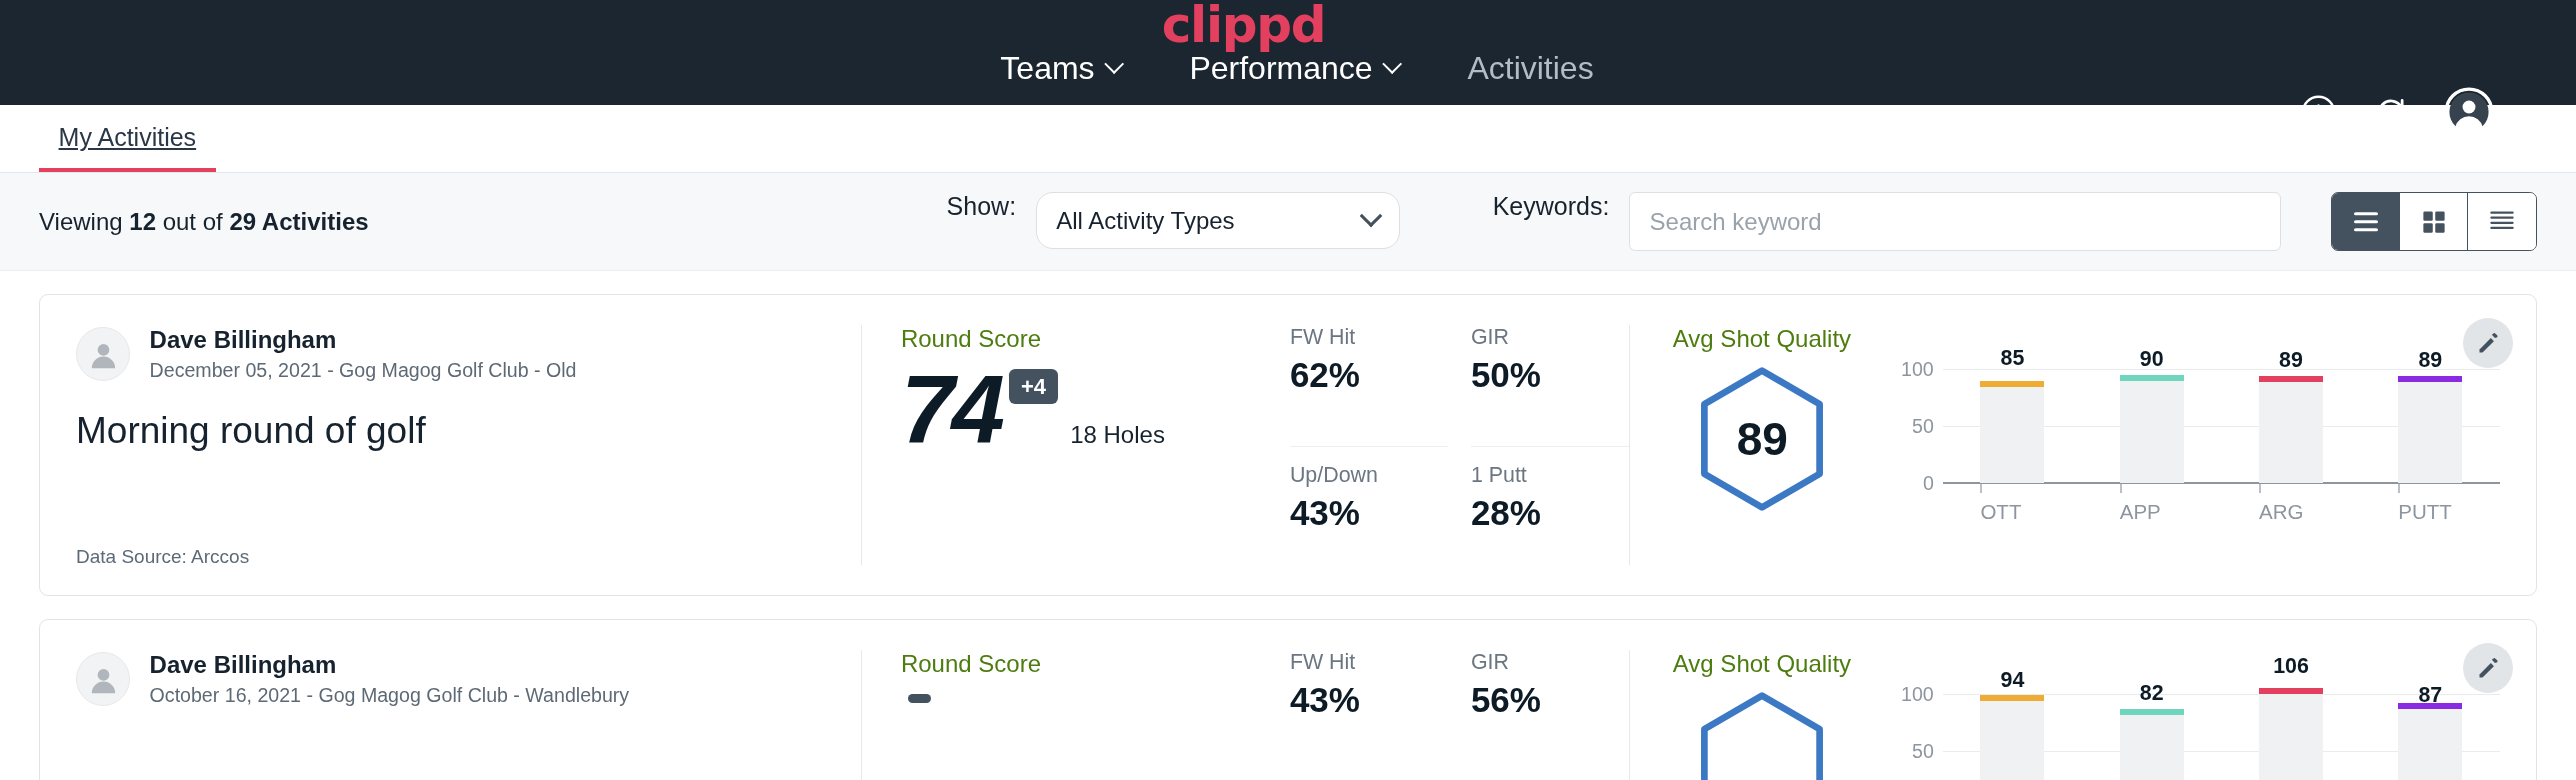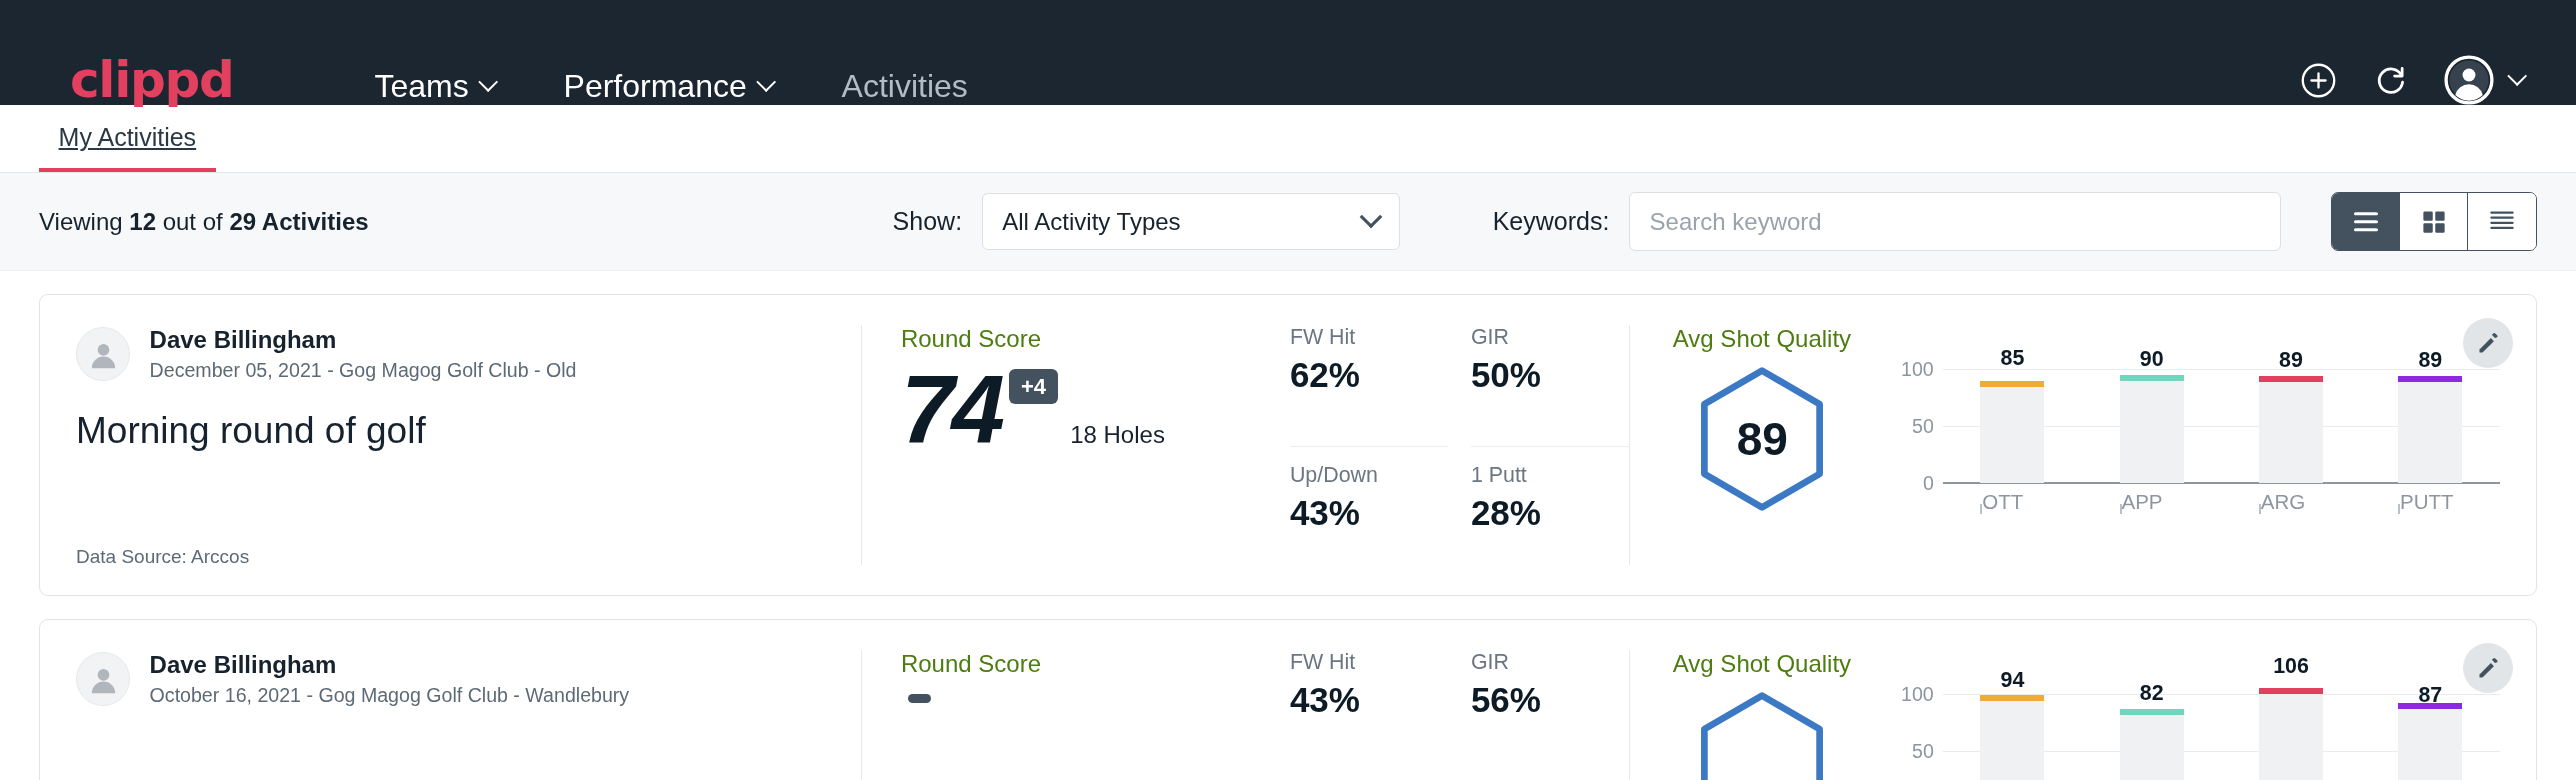--- a/index.html
+++ b/index.html
@@ -10,23 +10,24 @@
     background: #ffffff;
     font-family: "Liberation Sans", sans-serif;
     -webkit-font-smoothing: antialiased;
   }
 
   
   .topnav {
     height: 105px;
     background: #1b2630;
     display: flex;
-    align-items: flex-end;
+    align-items: center;
     padding: 0 52px 0 70px;
     position: relative;
+    flex-direction: column;
   }
   .brand {
     font-size: 50px;
     font-weight: 700;
     color: #e3405f;
     letter-spacing: -1.3px;
     margin-right: 107px;
     line-height: 1;
     font-family: "DejaVu Sans", sans-serif;
   }
@@ -93,35 +94,35 @@
   }
   .viewing {
     font-size: 24px;
     color: #16222e;
     white-space: nowrap;
   }
   .viewing b { font-weight: 700; }
   .filter-mid {
     margin-left: auto;
     display: flex;
-    align-items: center;
+    align-items: flex-start;
     gap: 0;
   }
   .lbl {
     font-size: 25px;
     color: #16222e;
     margin-right: 19.6px;
     white-space: nowrap;
   }
   .select {
-    width: 418px;
+    width: 364px;
     height: 57px;
     background: #ffffff;
     border: 0.9px solid #dcdfe3;
-    border-radius: 6px;
+    border-radius: 17px;
     display: flex;
     align-items: center;
     padding: 0 19.6px;
     font-size: 24px;
     color: #16222e;
     cursor: pointer;
     position: relative;
   }
   .select .sel-chev {
     margin-left: auto;
@@ -292,21 +293,21 @@
   .mc-bar-col { width: 64px; position: relative; height: 100%; display: flex; flex-direction: column; justify-content: flex-end; }
   .mc-bar { background: #f0f1f2; width: 100%; position: relative; }
   .mc-cap { height: 6.2px; width: 100%; position: absolute; top: -6.2px; left: 0; }
   .mc-val {
     position: absolute; left: 0; right: 0; text-align: center;
     font-size: 21.4px; font-weight: 700; color: #0d1b26;
   }
   .mc-ticks {
     margin-left: 59px; display: flex; justify-content: space-around;
   }
-  .mc-tick-col { width: 64px; display: flex; flex-direction: row; align-items: flex-end; }
+  .mc-tick-col { width: 64px; display: flex; flex-direction: column; align-items: flex-start; }
   .mc-tick { width: 1.8px; height: 9.8px; background: #b9c0c7; }
   .mc-cat { font-size: 20.5px; color: #8d969f; margin-top: 7.1px; }
 
   .edit-btn {
     position: absolute;
     top: 23px; right: 23px;
     width: 50px; height: 50px;
     border-radius: 50%;
     background: #e2e5e7;
     display: flex; align-items: center; justify-content: center;

